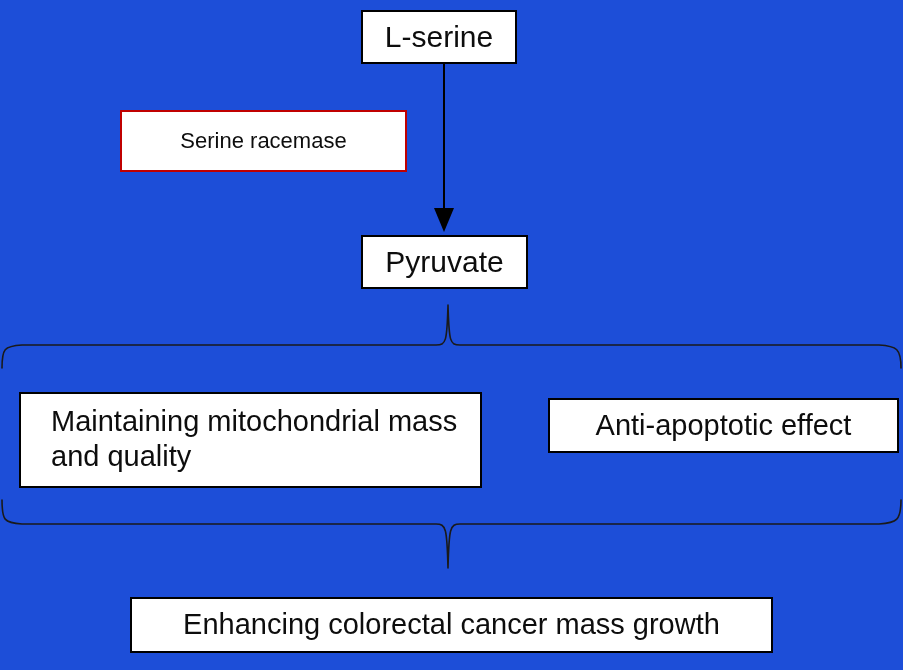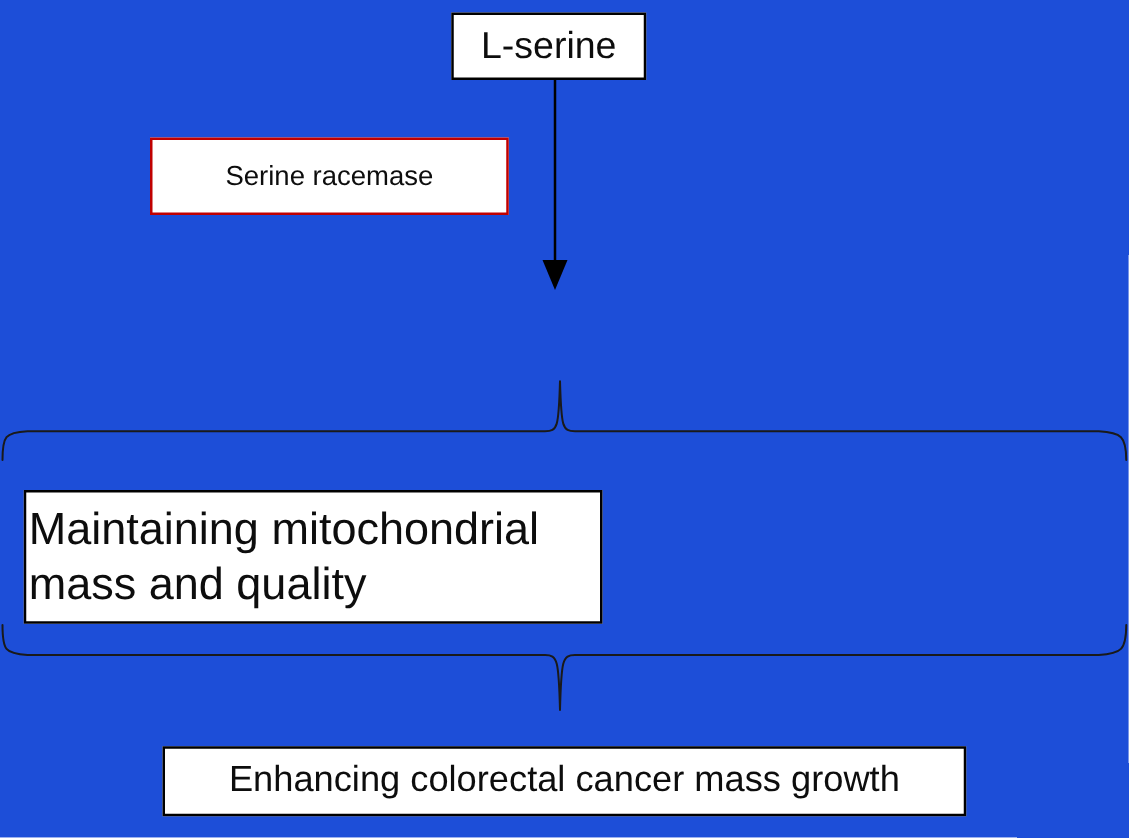--- a/index.html
+++ b/index.html
@@ -52,23 +52,23 @@
     border-color: #c00000;
     border-width: 2px;
   }
   #node-pyruvate {
     left: 361px;  top: 235px;
     width: 167px; height: 54px;
     font-size: 30px;
   }
   #node-mito {
     left: 19px;   top: 392px;
-    width: 463px; height: 107px;
-    font-size: 36px;
-    padding: 6px 14px 8px 2px;
+    width: 463px; height: 96px;
+    font-size: 29px;
+    padding: 6px 14px 8px 30px;
     align-items: center;
   }
   #node-apoptotic {
     left: 548px;  top: 398px;
     width: 351px; height: 55px;
     font-size: 29px;
   }
   #node-growth {
     left: 130px;  top: 597px;
     width: 643px; height: 56px;
@@ -130,19 +130,21 @@
                C 449 528, 450 524, 460 524
                L 879 524
                C 897 523, 901 520, 901 500"></path>
     </g>
   </svg>
 
   <div class="node center-text" id="node-l-serine">L-serine</div>
 
   <div class="node center-text" id="node-serine-racemase">Serine racemase</div>
 
+  <div class="node center-text" id="node-pyruvate">Pyruvate</div>
 
   <div class="node left-text" id="node-mito">Maintaining mitochondrial mass and quality</div>
 
+  <div class="node center-text" id="node-apoptotic">Anti-apoptotic effect</div>
 
   <div class="node center-text" id="node-growth">Enhancing colorectal cancer mass growth</div>
 
 </div>
 
 </body></html>

